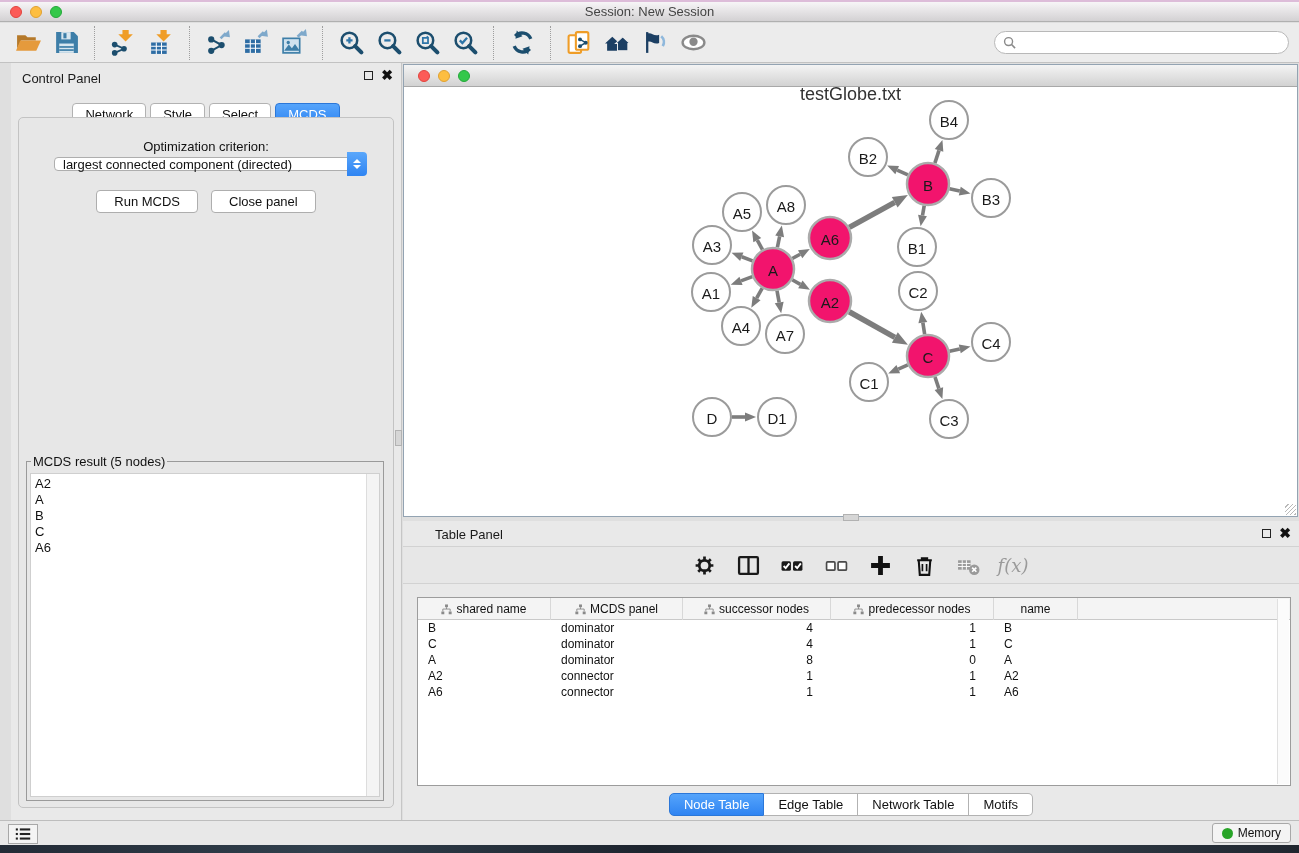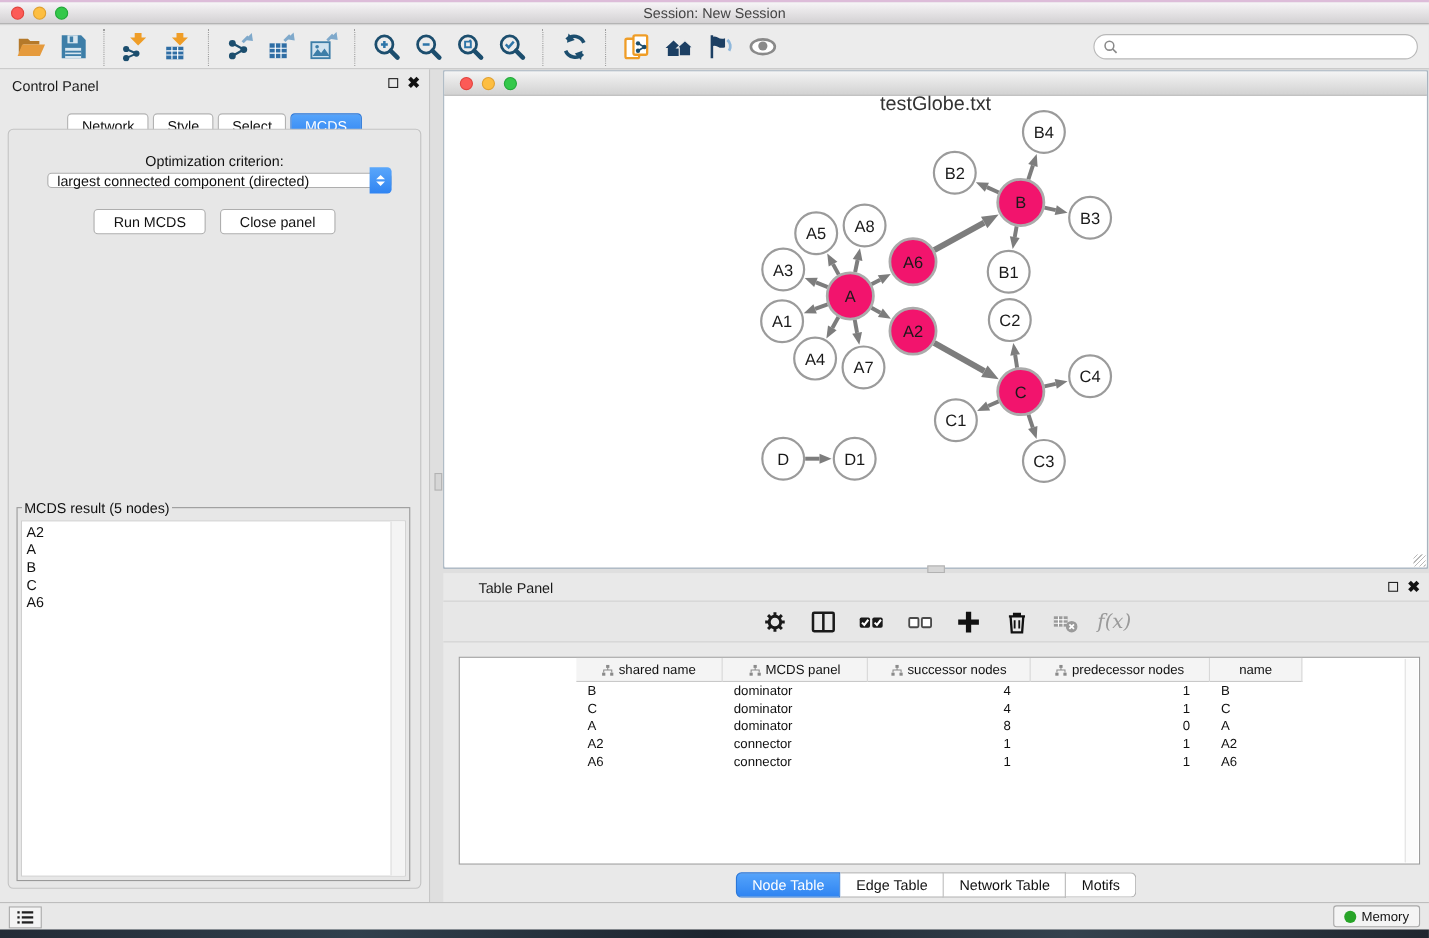--- a/index.html
+++ b/index.html
@@ -23,21 +23,21 @@
   .tgroup { display:flex; align-items:center; padding:0 9px; height:34px; }
   .tgroup + .tgroup { border-left:1px dotted #9e9e9e; }
   .tbtn { width:38px; height:32px; display:flex; align-items:center; justify-content:center; cursor:default; }
   .tbtn svg { width:27px; height:27px; }
   .searchbox { position:absolute; right:10px; top:8px; width:295px; height:23px; background:#fff;
     border:1px solid #b8b8b8; border-radius:12px; display:flex; align-items:center; padding:0 8px; }
   .searchbox svg { width:13px; height:13px; margin-right:5px; }
   .searchbox input { border:none; outline:none; flex:1; font-size:12px; background:transparent; }
 
   
-  .control-panel { position:absolute; left:0; top:63px; width:391px; height:757px; background:#e9e9e9; border-right:1px solid #c6c6c6; }
+  .control-panel { position:absolute; left:11px; top:63px; width:391px; height:757px; background:#e9e9e9; border-right:1px solid #c6c6c6; }
   .cp-header { position:relative; height:28px; }
   .cp-title { position:absolute; left:11px; top:8px; font-size:13px; color:#1a1a1a; }
   .winbtns { position:absolute; right:8px; top:7px; display:flex; gap:8px; align-items:center; }
   .float-box { width:9px; height:9px; border:1.5px solid #222; display:inline-block; }
   .close-x { font-size:14px; font-weight:bold; color:#111; line-height:10px; }
   .cp-tabs { display:flex; justify-content:center; gap:4px; margin-top:12px; }
   .cp-tab { font-size:13px; padding:3px 12px; background:#fff; border:1px solid #b2b2b2; border-radius:4px; color:#111; cursor:default; font-family:"Liberation Sans",sans-serif; }
   .cp-tab.active { background:linear-gradient(#55a4fb,#2f84f2); border-color:#2b77d8; color:#fff; }
   .cp-body { position:absolute; left:7px; right:7px; top:54px; bottom:12px; border:1px solid #c3c3c3; border-radius:5px; background:#e7e7e7; }
   .opt-label { text-align:center; margin-top:21px; font-size:13px; color:#111; }
@@ -70,21 +70,21 @@
 
   
   .table-panel { position:absolute; left:403px; top:521px; width:896px; height:299px; background:#e9e9e9; }
   .tp-header { position:relative; height:25px; }
   .tp-title { position:absolute; left:32px; top:6px; font-size:13px; color:#1a1a1a; }
   .tp-toolbar { position:absolute; left:0; right:0; top:25px; height:38px; background:#e7e7e7; border-top:1px solid #d2d2d2; border-bottom:1px solid #d2d2d2; display:flex; align-items:center; padding-left:12px; gap:6px;justify-content:center; }
   .tp-btn { width:38px; height:36px; display:flex; align-items:center; justify-content:center; }
   .tp-btn svg { width:23px; height:23px; }
   .fx { font-family:"DejaVu Serif", serif; font-style:italic; font-size:18px; color:#9a9a9a; padding-left:4px; }
   .tp-table { position:absolute; left:14px; top:76px; width:874px; height:189px; background:#fff; border:1px solid #9c9c9c; display:flex; flex-direction:column; }
-  .table-main { flex:1; display:flex; flex-direction:column; overflow:hidden;align-items:center; }
+  .table-main { flex:1; display:flex; flex-direction:column; overflow:hidden; }
   .thead { display:flex; height:22px; background:#f4f4f4; border-bottom:1px solid #c9c9c9; flex:0 0 22px; }
   .th { display:flex; align-items:center; justify-content:center; gap:4px; font-size:12px; color:#111; border-right:1px solid #d8d8d8; height:22px; }
   .th.filler { flex:1; border-right:none; }
   .hicn { width:11px; height:11px; }
   .tbody { flex:1; }
   .tr { display:flex; height:16px; }
   .td { font-size:12px; color:#111; padding-left:10px; line-height:16px; white-space:nowrap; }
   .td.num { text-align:right; padding-right:18px; padding-left:0; }
   .table-scroll { position:absolute; right:1px; top:1px; bottom:1px; width:12px; background:#fbfbfb; border-left:1px solid #e0e0e0; }
   .tp-tabs { position:absolute; left:0; right:0; top:272px; display:flex; justify-content:center; }

